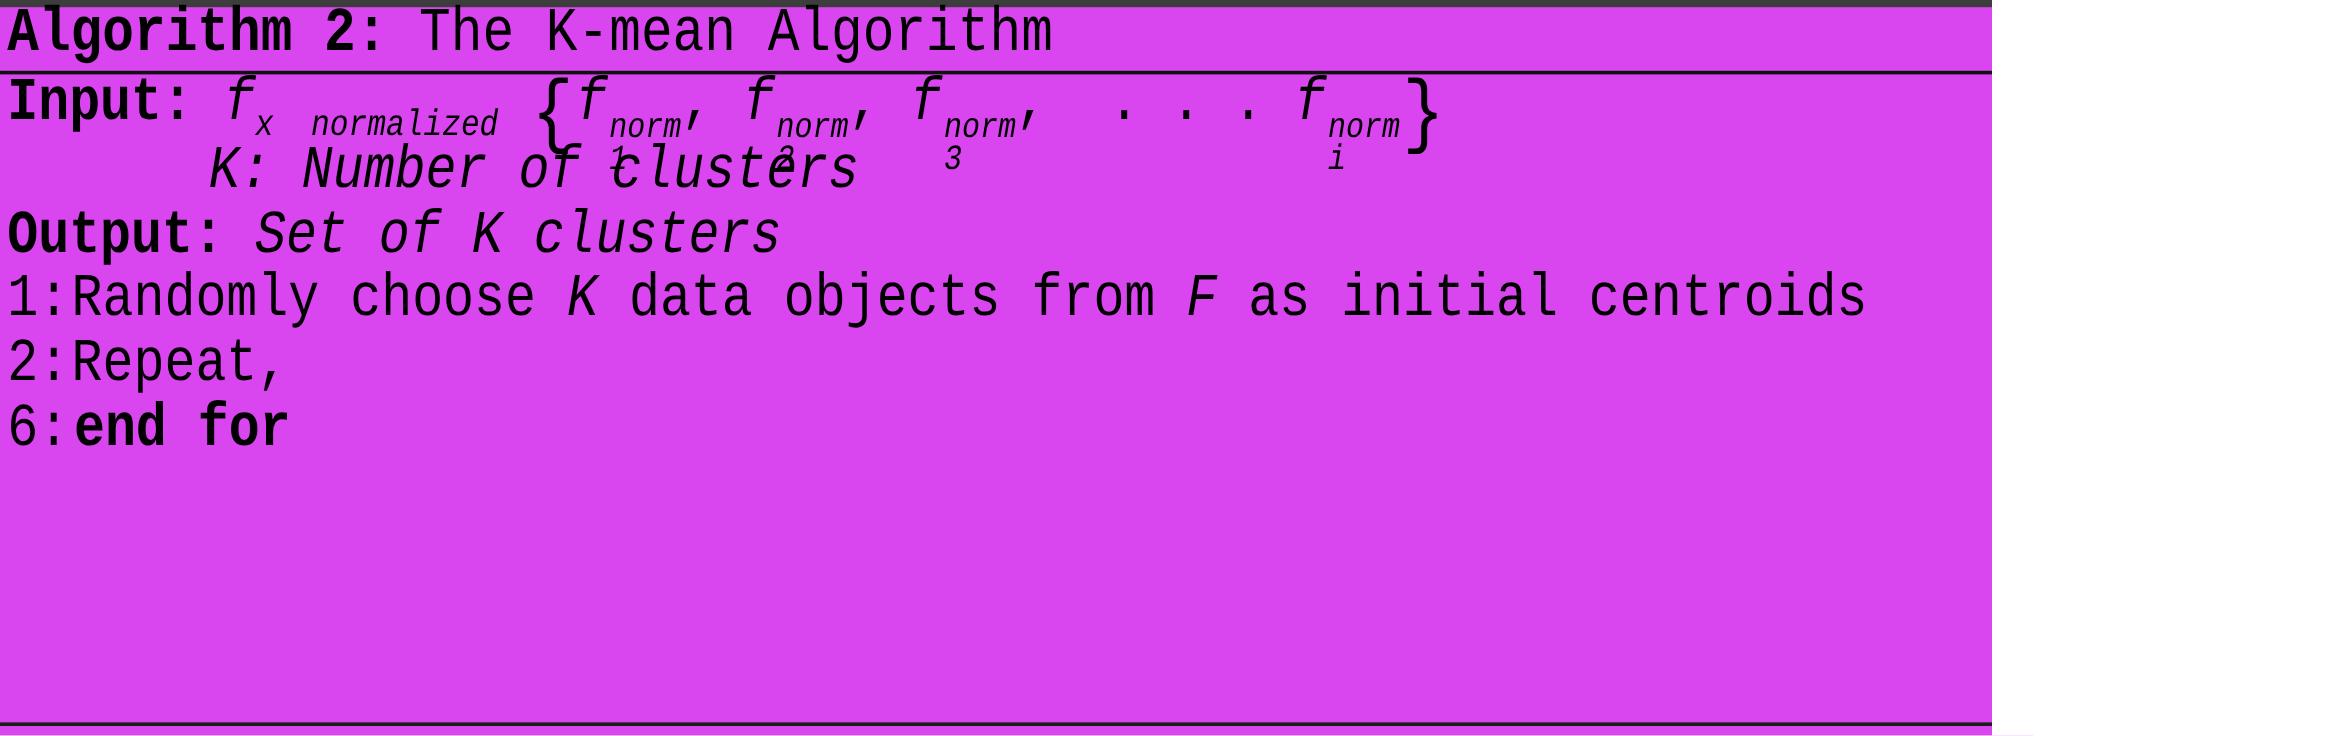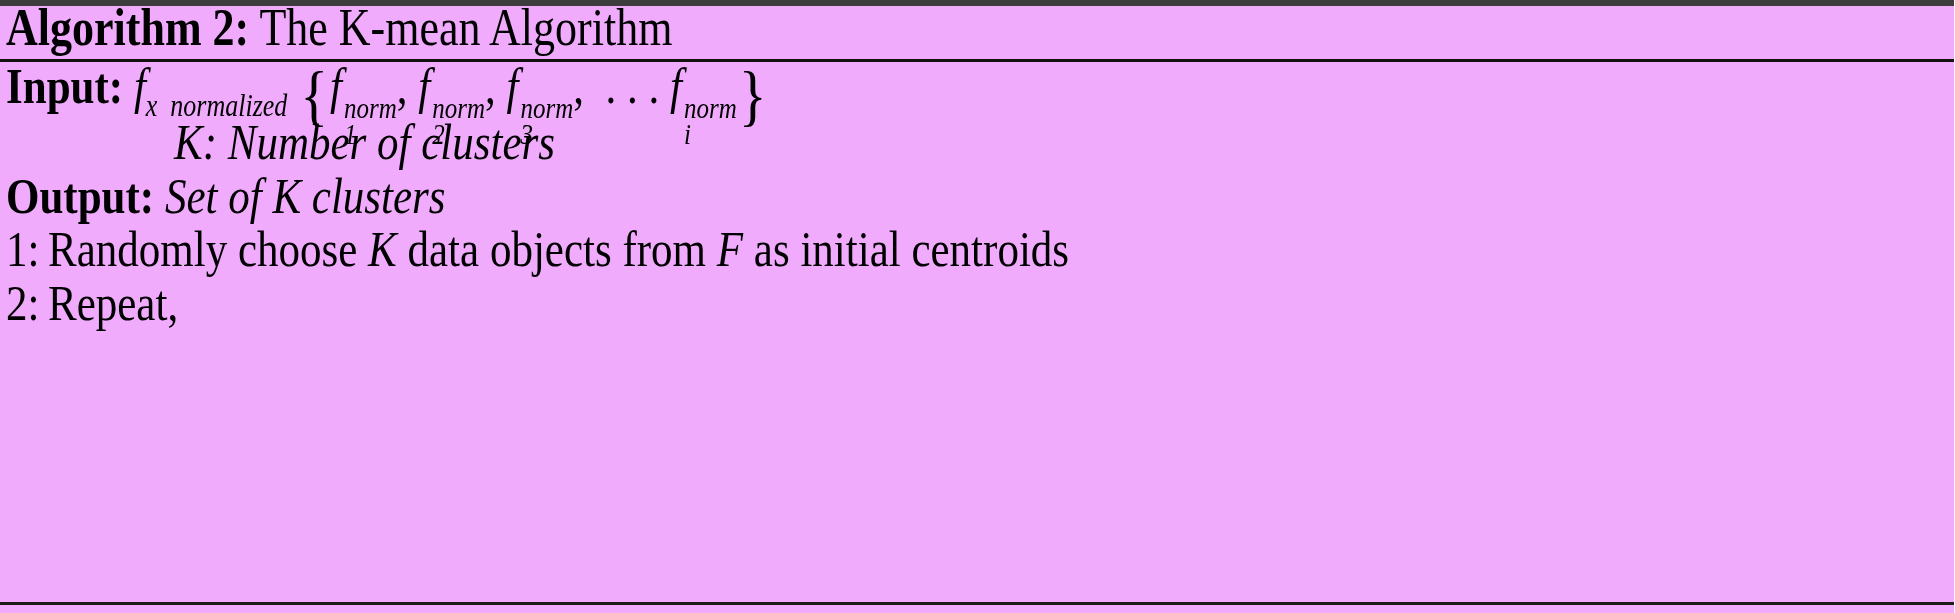--- a/index.html
+++ b/index.html
@@ -2,25 +2,25 @@
 <html><head>
 <meta charset="utf-8">
 <style>
   html, body {
     margin: 0;
     padding: 0;
     background: #ffffff;
   }
   .frame {
     position: relative;
-    width: 1954px;
+    width: 1660px;
     height: 613px;
-    background: #f0abfc;
+    background: #d946ef;
     color: #000000;
-    font-family: Liberation Serif, serif;
+    font-family: Liberation Mono, monospace;
     overflow: hidden;
   }
   .rule {
     position: absolute;
     left: 0;
     width: 100%;
   }
   .rule-top    { top: 0;     height: 6px; background: #3d3d3d; }
   .rule-mid    { top: 59px;  height: 3px; background: #111111; }
   .rule-bottom { top: 602px; height: 3px; background: #1c1c1c; }
@@ -148,19 +148,24 @@
 
     <div class="line">
       <span class="stretch">
         <span class="num">2:</span><span class="ind0"><span>Repeat,</span></span>
       </span>
     </div>
 
 
 
 
+    <div class="line">
+      <span class="stretch">
+        <span class="num">6:</span><span class="ind1"><span class="b">end for</span></span>
+      </span>
+    </div>
 
 
   </div>
 
   <div class="rule rule-bottom"></div>
 
 </div>
 
 </body></html>

